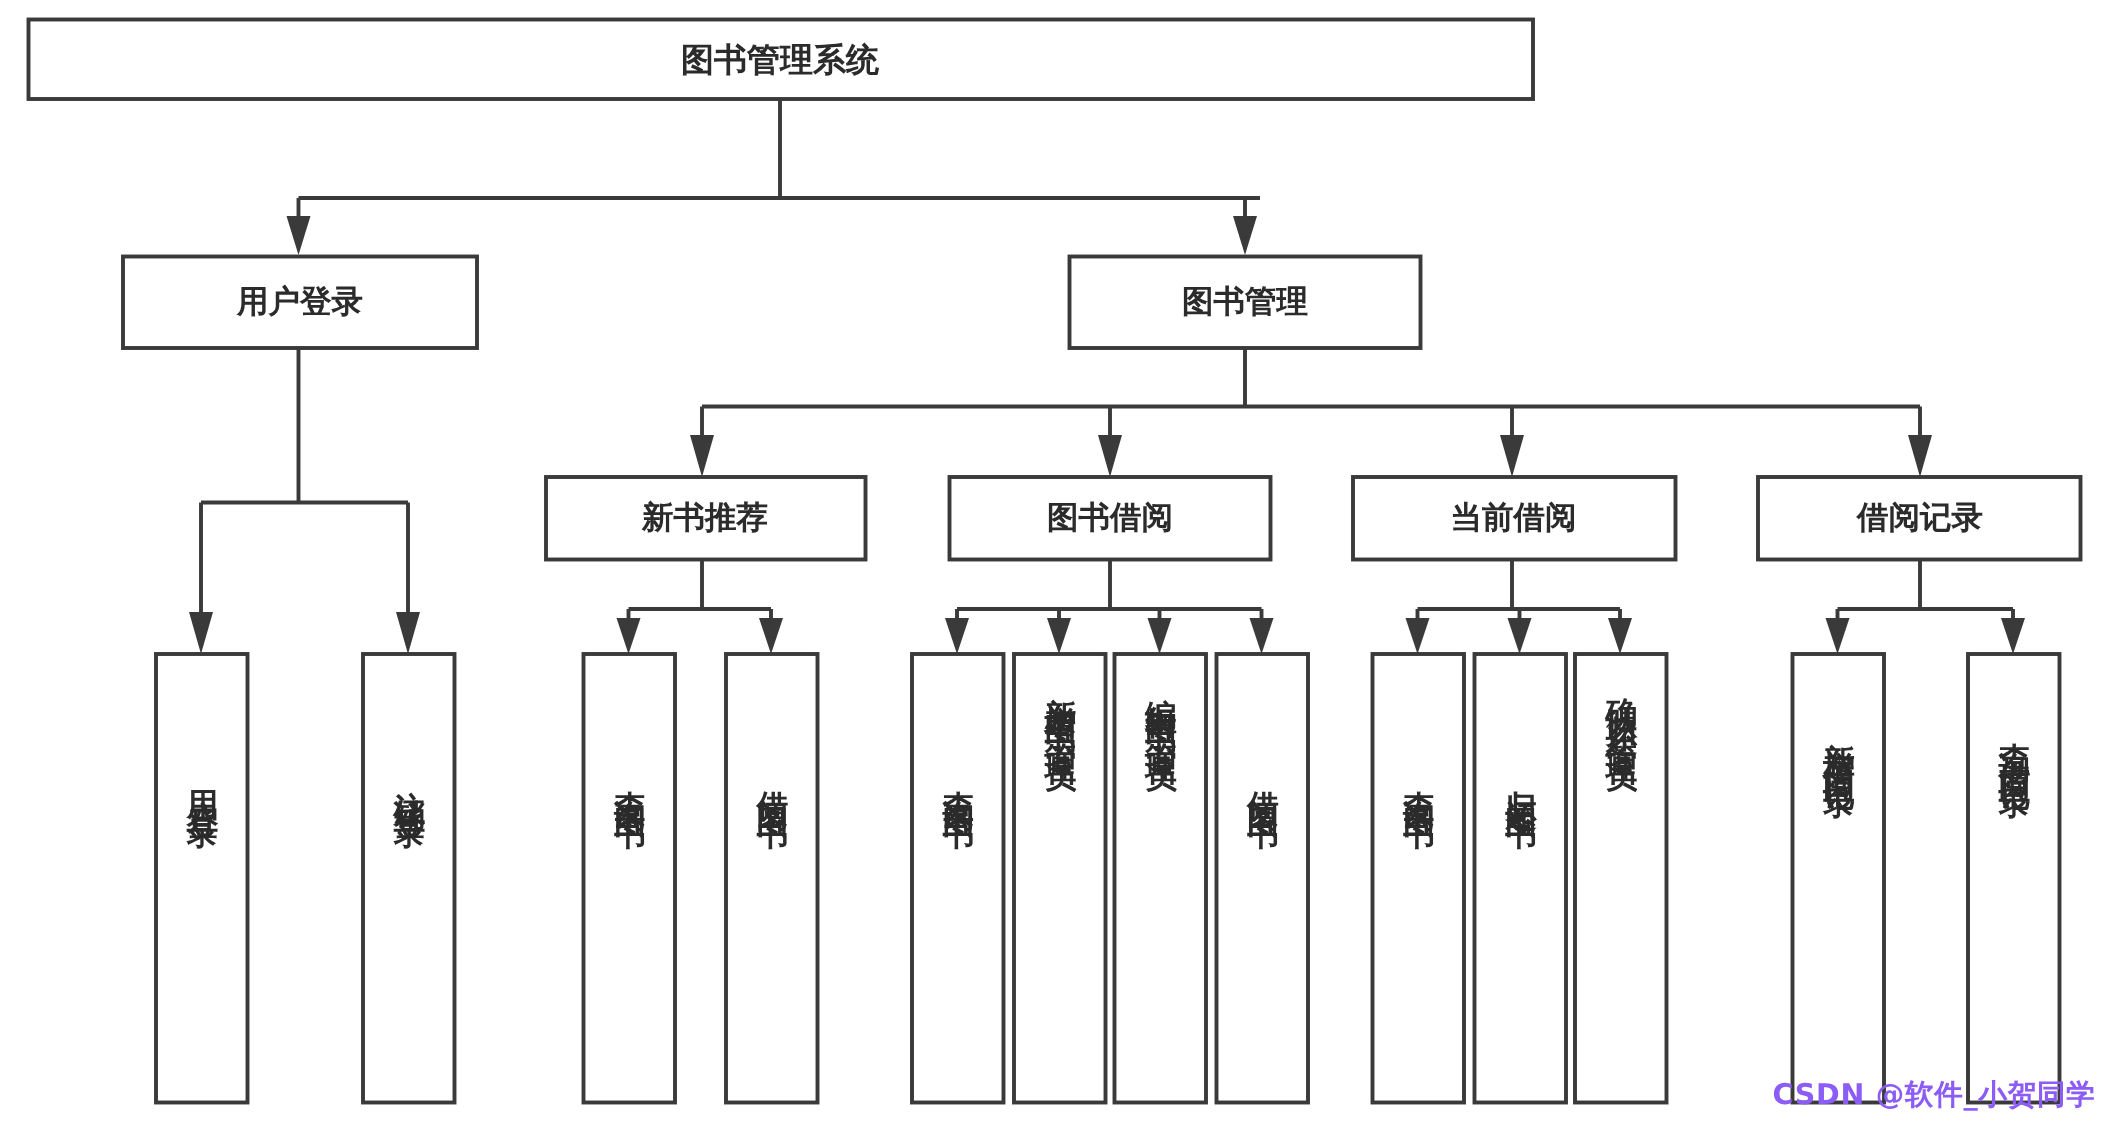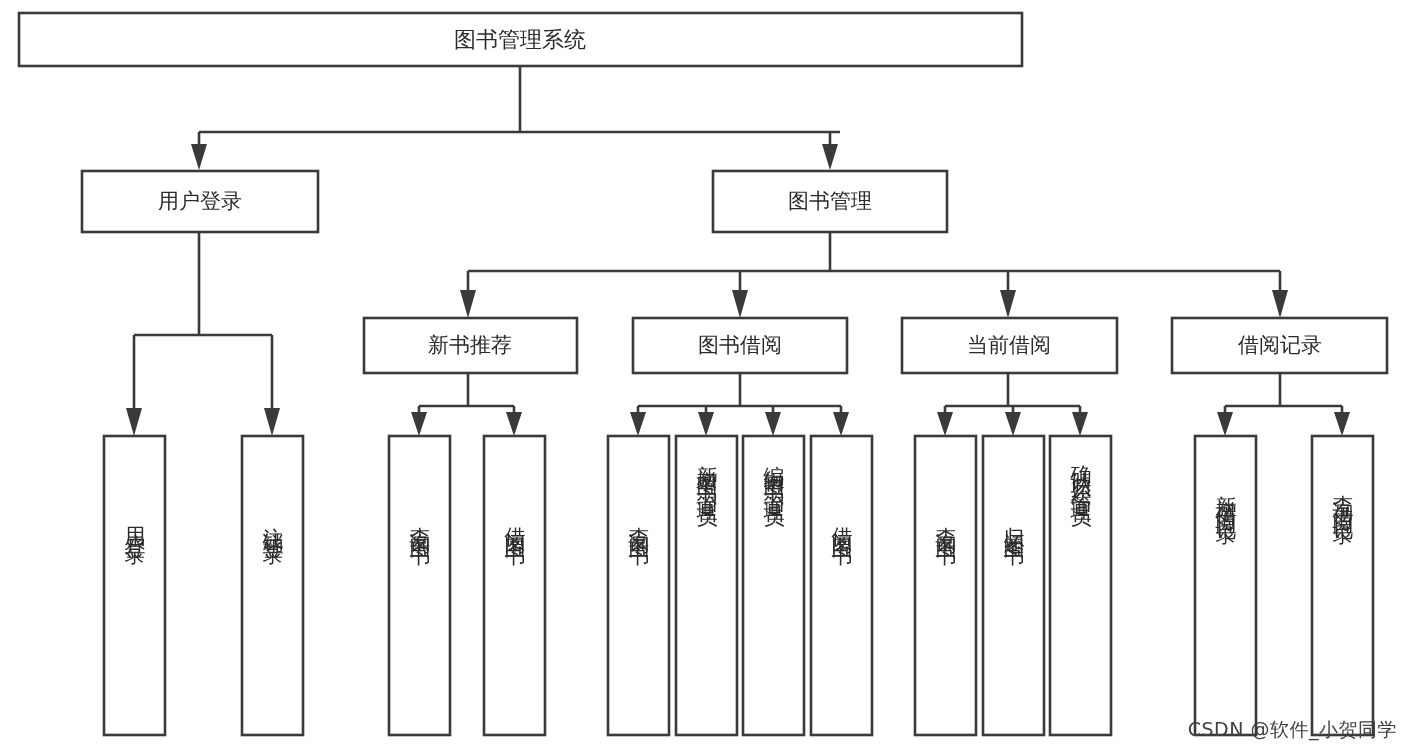--- a/index.html
+++ b/index.html
@@ -10,20 +10,21 @@
   }
   body {
     font-family: "DejaVu Sans", "Liberation Sans", sans-serif;
   }
   #diagram-root {
     position: relative;
     width: 1405px;
     height: 747px;
     background: #ffffff;
     overflow: hidden;
+    font-weight: bold;
   }
   svg.diagram-canvas {
     position: absolute;
     top: 0;
     left: 0;
     width: 1405px;
     height: 747px;
   }
   .node-box {
     fill: #ffffff;
@@ -70,21 +71,21 @@
     letter-spacing: 6px;
     color: #2b2b2b;
     white-space: nowrap;
   }
   .watermark {
     position: absolute;
     right: 8px;
     bottom: 4px;
     font-family: "DejaVu Sans", "Liberation Sans", sans-serif;
     font-size: 19px;
-    color: #404040;
+    color: #8b5cf6;
     white-space: nowrap;
     letter-spacing: 0.5px;
   }
 </style>
 </head>
 <body>
 
 <div id="diagram-root">
 
   <svg class="diagram-canvas" viewBox="0 0 1405 747" xmlns="http://www.w3.org/2000/svg">

